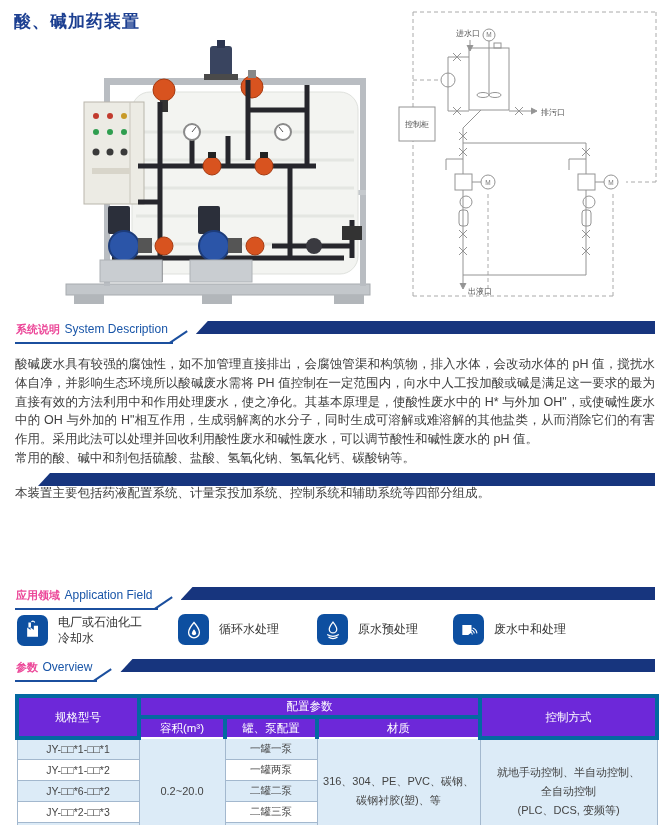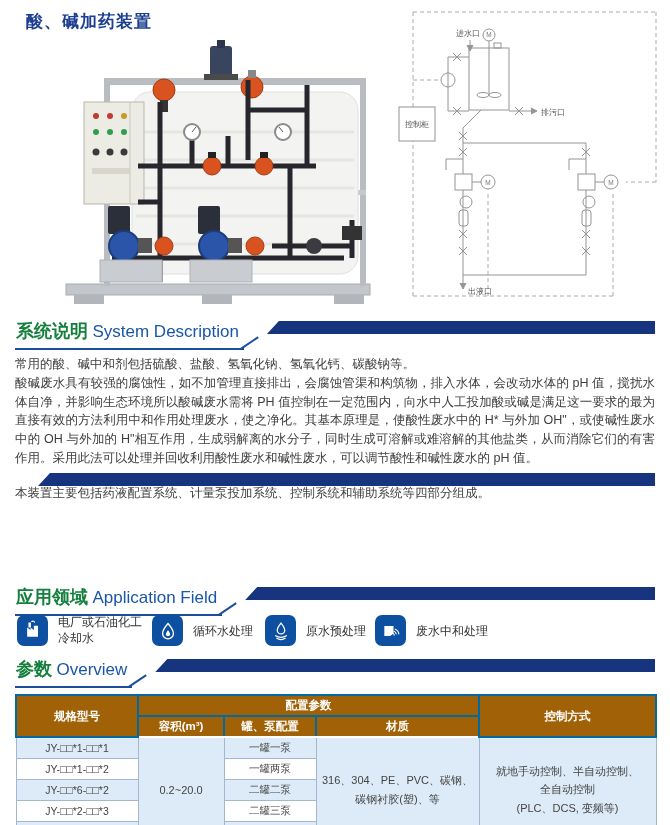--- a/index.html
+++ b/index.html
@@ -1,52 +1,52 @@
 <!DOCTYPE html>
 <html><head>
 <meta charset="utf-8">
 <style>
   * { box-sizing: border-box; margin: 0; padding: 0; }
   body { background:#888; font-family:"Liberation Sans","DejaVu Sans",sans-serif; }
   .page { position:relative; width:670px; height:825px; background:#fff; margin:0 auto; overflow:hidden; }
 
   .page-title { position:absolute; left:14px; top:10px; font-size:17px; font-weight:bold;
-                color:#1C3F91; letter-spacing:1px;margin-left:12px; }
+                color:#1C3F91; letter-spacing:1px; }
 
   .photo-wrap   { position:absolute; left:52px; top:40px; }
   .diagram-wrap { position:absolute; left:396px; top:4px; }
 
   
   .sec { position:absolute; left:0; right:0; display:flex; align-items:flex-start; padding:0 15px; height:32px; }
   .sec-text { position:relative; white-space:nowrap; padding:1px 5px 5px 1px; border-bottom:2px solid #1B4F9E; }
-  .sec-cn { font-size:18px; font-weight:bold; color:#15803d; }
-  .sec-en { font-size:17px; color:#1A56A8; }
+  .sec-cn { font-size:11px; font-weight:bold; color:#ec4899; }
+  .sec-en { font-size:12px; color:#1A56A8; }
   .sec-text::after { content:""; position:absolute; right:-16px; bottom:4px; width:21px; height:2px;
                      background:#1B4F9E; transform:rotate(-34deg); }
   .sec-banner { flex:1; height:13px; margin-left:23px; margin-top:3px; background:#17357E;
                 clip-path:polygon(12px 0, 100% 0, 100% 100%, 0 100%); }
 
   
   .para { position:absolute; left:0; right:0; padding:0 15px; font-size:12.5px; line-height:1.5;
           color:#3d3d3d; text-align:justify; }
   .para p { margin:0; }
 
   
-  .apps { position:absolute; left:0; right:0; padding:0 17px; display:flex; align-items:flex-end; }
+  .apps { position:absolute; left:0; right:0; padding:0 17px; display:flex; align-items:flex-start;gap:26px; }
   .app { display:flex; align-items:center; }
   .app-icon { width:31px; height:31px; border-radius:7px; background:#0D4FA0; flex:none;
               display:flex; align-items:center; justify-content:center; }
   .app-label { font-size:12px; color:#333; line-height:1.35; margin-left:10px; white-space:pre-line; }
   .app-1 { width:135px; } .app-2 { width:113px; } .app-3 { width:110px; }
 
   
   .ptable-wrap { position:absolute; left:15px; top:694px; }
   table.ptable { border-collapse:collapse; width:640px; table-layout:fixed; }
-  .ptable thead th { background:#a16207; color:#fff; font-size:11.5px; font-weight:bold;
-                     border:2px solid #0369a1; height:21px; }
+  .ptable thead th { background:#6d28d9; color:#fff; font-size:11.5px; font-weight:normal;
+                     border:4px solid #0369a1; height:21px; }
   .ptable thead tr:last-child th { border-bottom:2px solid #fff; }
   .ptable tbody td { border:1px solid #A3B8CE; height:21px; text-align:center;
                      font-size:10.5px; color:#444; background:#fff; }
   .ptable tbody tr.alt td { background:#DCEBF7; }
   .ptable tbody td.merged { background:#fff; font-size:11px; }
   .pre { white-space:pre-line; line-height:1.7; }
 
   svg text { font-family:"Liberation Sans","DejaVu Sans",sans-serif; }
 </style>
 </head>
@@ -201,22 +201,22 @@
   </div>
 
   <div class="sec" style="top:318px">
     <div class="sec-text">
       <span class="sec-cn">系统说明</span>
       <span class="sec-en">System Description</span>
     </div>
     <div class="sec-banner"></div>
   </div>
   <div class="para" style="top:355px">
+    <p>酸碱废水具有较强的腐蚀性，如不加管理直接排出，会腐蚀管渠和构筑物，排入水体，会改动水体的 pH 值，搅扰水体自净，并影响生态环境所以酸碱废水需将 PH 值控制在一定范围内，向水中人工投加酸或碱是满足这一要求的最为直接有效的方法利用中和作用处理废水，使之净化。其基本原理是，使酸性废水中的 H* 与外加 OH"，或使碱性废水中的 OH 与外加的 H"相互作用，生成弱解离的水分子，同时生成可溶解或难溶解的其他盐类，从而消除它们的有害作用。采用此法可以处理并回收利用酸性废水和碱性废水，可以调节酸性和碱性废水的 pH 值。</p>
     <p>常用的酸、碱中和剂包括硫酸、盐酸、氢氧化钠、氢氧化钙、碳酸钠等。</p>
-    <p>酸碱废水具有较强的腐蚀性，如不加管理直接排出，会腐蚀管渠和构筑物，排入水体，会改动水体的 pH 值，搅扰水体自净，并影响生态环境所以酸碱废水需将 PH 值控制在一定范围内，向水中人工投加酸或碱是满足这一要求的最为直接有效的方法利用中和作用处理废水，使之净化。其基本原理是，使酸性废水中的 H* 与外加 OH"，或使碱性废水中的 OH 与外加的 H"相互作用，生成弱解离的水分子，同时生成可溶解或难溶解的其他盐类，从而消除它们的有害作用。采用此法可以处理并回收利用酸性废水和碱性废水，可以调节酸性和碱性废水的 pH 值。</p>
   </div>
 
   <div class="sec" style="top:470px">
     <div class="sec-banner"></div>
   </div>
   <div class="para" style="top:484px">
     <p>本装置主要包括药液配置系统、计量泵投加系统、控制系统和辅助系统等四部分组成。</p>
   </div>
 
   <div class="sec" style="top:584px">

